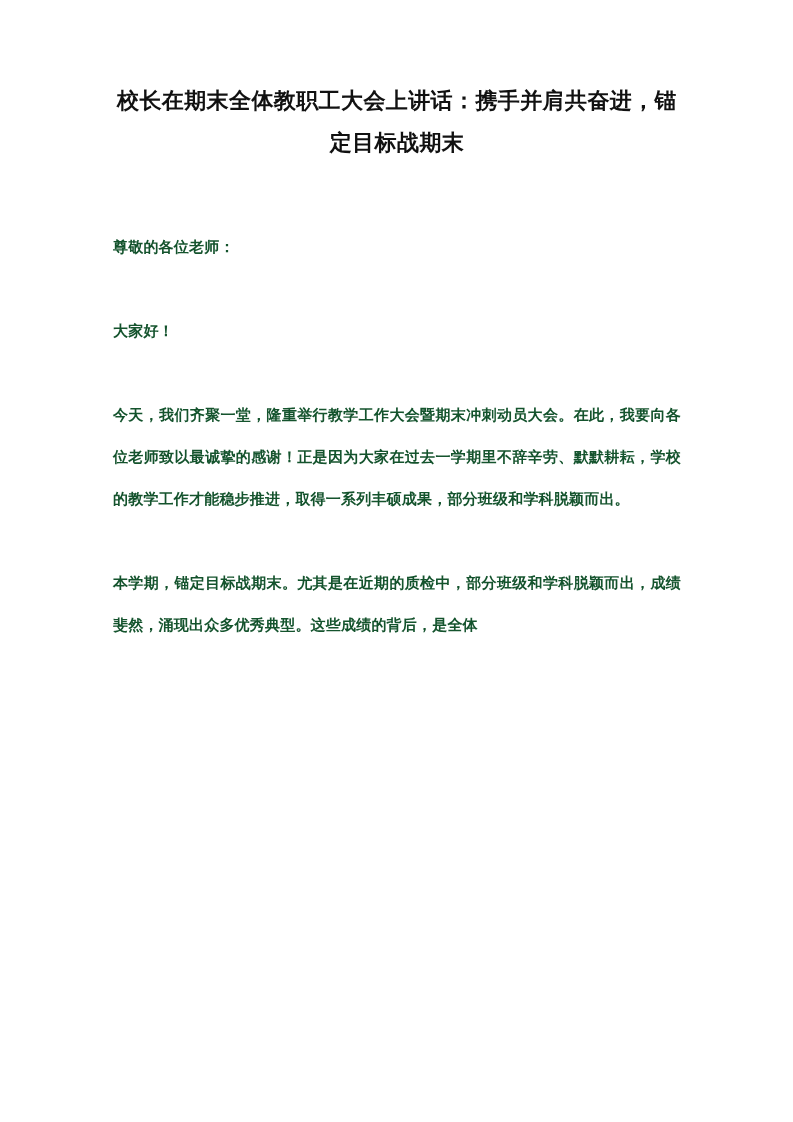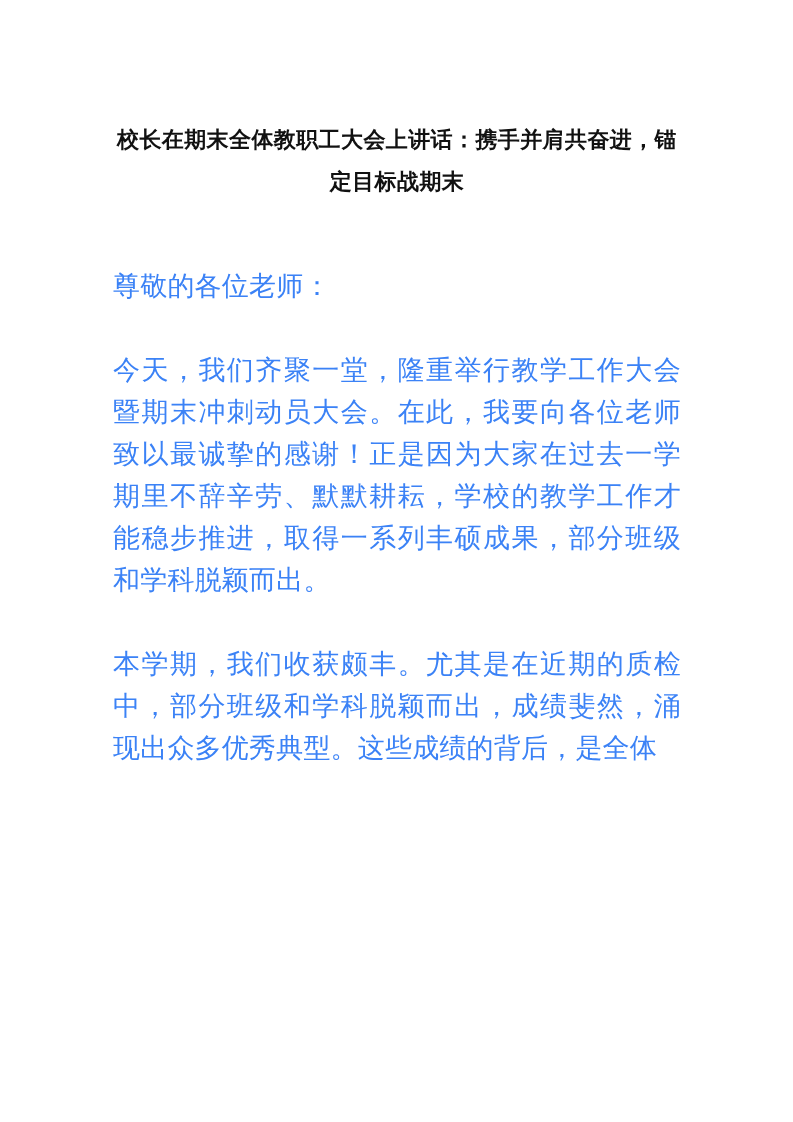--- a/index.html
+++ b/index.html
@@ -23,57 +23,59 @@
     box-sizing: border-box;
   }
   .content {
     position: absolute;
     left: 113px;
     top: 0;
     width: 568px;
   }
   .doc-title {
     margin: 0;
-    padding-top: 119px;
+    padding-top: 80px;
     font-size: 22px;
     font-weight: bold;
     line-height: 42px;
     text-align: center;
     letter-spacing: 0.4px;
     color: #111111;
   }
   .body-block {
     margin-top: 62px;
   }
   .para {
     margin: 0 0 42px 0;
-    font-size: 27px;
+    font-size: 15px;
     line-height: 42px;
     text-align: justify;
     text-justify: inter-ideograph;
     letter-spacing: 0.2px;
-    color: #3b82f6;
+    color: #14532d;
+    font-weight: bold;
   }
   .para:last-child {
     margin-bottom: 0;
   }
 </style>
 </head>
 <body>
 
 <div class="page">
   <div class="content">
 
     <h1 class="doc-title">校长在期末全体教职工大会上讲话：携手并肩共奋进，锚定目标战期末</h1>
 
     <div class="body-block">
 
       <p class="para">尊敬的各位老师：</p>
 
+      <p class="para">大家好！</p>
 
       <p class="para">今天，我们齐聚一堂，隆重举行教学工作大会暨期末冲刺动员大会。在此，我要向各位老师致以最诚挚的感谢！正是因为大家在过去一学期里不辞辛劳、默默耕耘，学校的教学工作才能稳步推进，取得一系列丰硕成果，部分班级和学科脱颖而出。</p>
 
 
-      <p class="para">本学期，我们收获颇丰。尤其是在近期的质检中，部分班级和学科脱颖而出，成绩斐然，涌现出众多优秀典型。这些成绩的背后，是全体</p>
+      <p class="para">本学期，锚定目标战期末。尤其是在近期的质检中，部分班级和学科脱颖而出，成绩斐然，涌现出众多优秀典型。这些成绩的背后，是全体</p>
 
     </div>
   </div>
 </div>
 
 </body></html>

